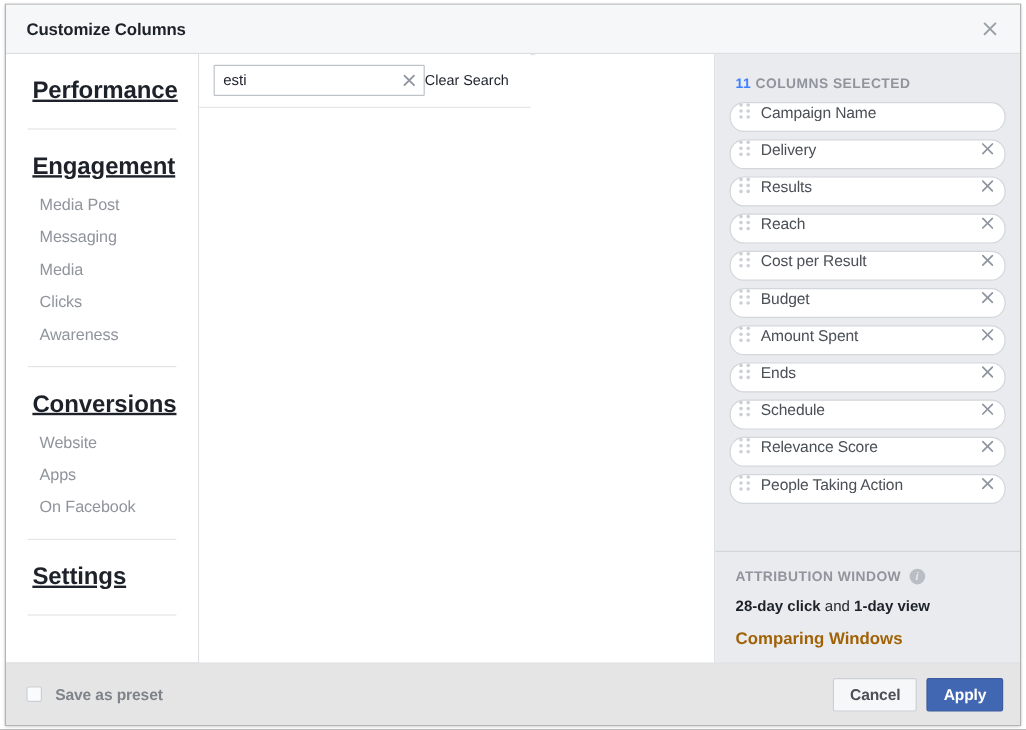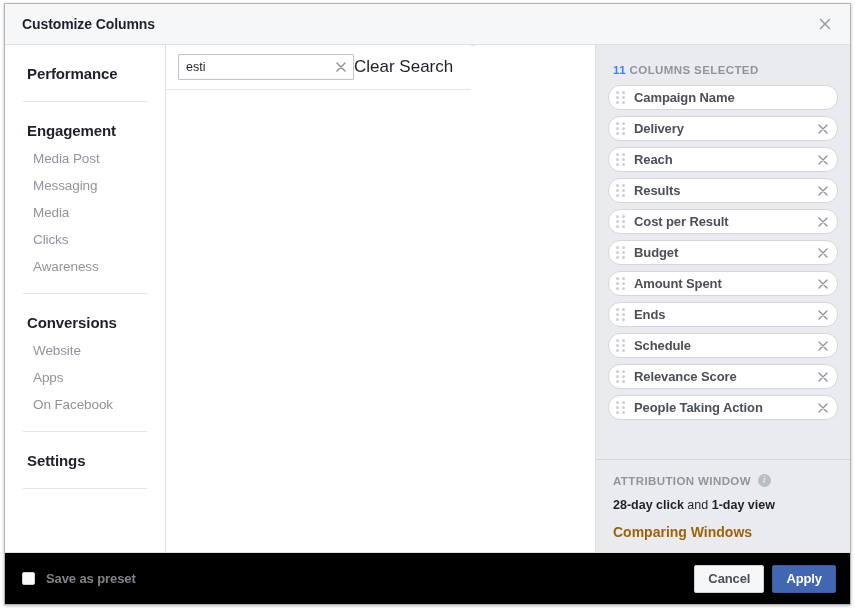--- a/index.html
+++ b/index.html
@@ -72,25 +72,26 @@
     width: 161px;
     min-width: 161px;
     border-right: 1px solid #dddfe2;
     box-sizing: border-box;
     padding: 0 0 0 0;
     background: #ffffff;
     overflow: hidden;
   }
   .side-group { padding: 0 18px; }
   .side-head {
-    font-size: 15px;
+    font-size: 20px;
     font-weight: bold;
     color: #1d2129;
     padding: 20px 0 6px 4px;
     letter-spacing: -0.1px;
+    text-decoration: underline;
   }
   .side-item {
     font-size: 13.5px;
     color: #90949c;
     padding: 6px 0 6px 10px;
     cursor: pointer;
     letter-spacing: -0.1px;
   }
   .side-div {
     height: 1px;
@@ -147,21 +148,21 @@
     transform: translateY(-50%);
     width: 14px;
     height: 14px;
     display: flex;
     align-items: center;
     justify-content: center;
     cursor: pointer;
   }
   .clear-search {
     margin-left: auto;
-    font-size: 17px;
+    font-size: 12px;
     color: #1d2129;
     cursor: pointer;
   }
 
   .colcount {
     font-size: 11.5px;
     font-weight: bold;
     color: #90949c;
     letter-spacing: 0.4px;
     padding: 19px 0 6px 18px;
@@ -229,30 +230,29 @@
   .selhead {
     font-size: 11.5px;
     font-weight: bold;
     color: #90949c;
     letter-spacing: 0.4px;
     padding: 19px 0 9px 5px;
   }
   .selhead .num { color: #4080ff; }
   .chip {
     display: flex;
-    align-items: center;
+    align-items: flex-start;
     background: #ffffff;
     border: 1px solid #d3d6db;
     border-radius: 12px;
     height: 25px;
     margin-bottom: 6px;
     box-sizing: border-box;
     padding: 0 8px 0 7px;
     cursor: move;
-    font-weight: bold;
   }
   .grip {
     width: 9px;
     height: 13px;
     display: grid;
     grid-template-columns: 3px 3px;
     grid-template-rows: 3px 3px 3px;
     gap: 2px 3px;
     flex: 0 0 auto;
     margin-right: 9px;
@@ -327,21 +327,21 @@
 
   
   .footer {
     height: 52px;
     min-height: 52px;
     border-top: 1px solid #dddfe2;
     display: flex;
     align-items: center;
     padding: 0 14px 0 17px;
     box-sizing: border-box;
-    background: #000000;
+    background: #e5e5e5;
   }
   .preset {
     display: flex;
     align-items: center;
     cursor: pointer;
   }
   .preset .cb { margin-right: 11px; }
   .preset .lbl {
     font-size: 13px;
     font-weight: bold;
@@ -486,38 +486,38 @@
 
           <div class="chip">
             <span class="grip">
                 <i></i>
                 <i></i>
                 <i></i>
                 <i></i>
                 <i></i>
                 <i></i>
               </span>
+            <span class="name">Results</span>
+            <span class="rm">
+              <svg width="10" height="10" viewBox="0 0 10 10">
+                  <path d="M1 1 L9 9 M9 1 L1 9" stroke="#8d949e" stroke-width="1.4" stroke-linecap="round" fill="none"></path>
+                </svg>
+            </span>
+          </div>
+
+          <div class="chip">
+            <span class="grip">
+                <i></i>
+                <i></i>
+                <i></i>
+                <i></i>
+                <i></i>
+                <i></i>
+              </span>
             <span class="name">Reach</span>
-            <span class="rm">
-              <svg width="10" height="10" viewBox="0 0 10 10">
-                  <path d="M1 1 L9 9 M9 1 L1 9" stroke="#8d949e" stroke-width="1.4" stroke-linecap="round" fill="none"></path>
-                </svg>
-            </span>
-          </div>
-
-          <div class="chip">
-            <span class="grip">
-                <i></i>
-                <i></i>
-                <i></i>
-                <i></i>
-                <i></i>
-                <i></i>
-              </span>
-            <span class="name">Results</span>
             <span class="rm">
               <svg width="10" height="10" viewBox="0 0 10 10">
                   <path d="M1 1 L9 9 M9 1 L1 9" stroke="#8d949e" stroke-width="1.4" stroke-linecap="round" fill="none"></path>
                 </svg>
             </span>
           </div>
 
           <div class="chip">
             <span class="grip">
                 <i></i>

